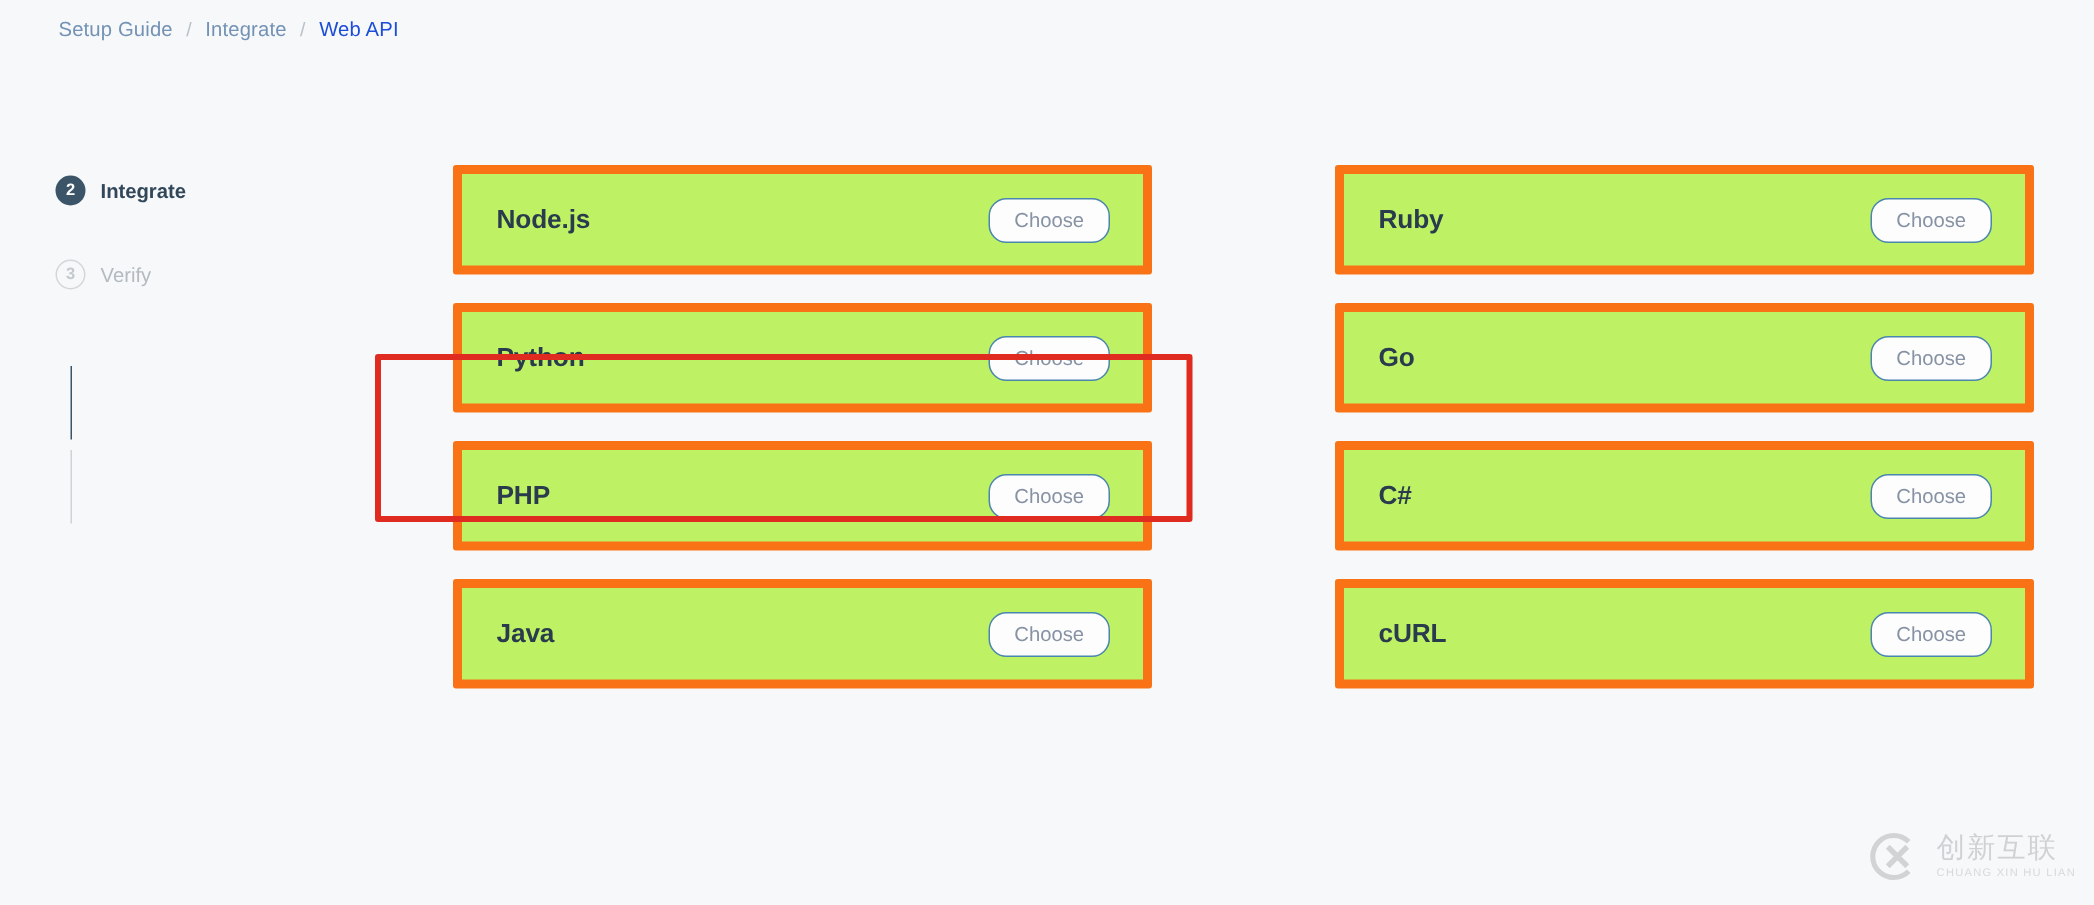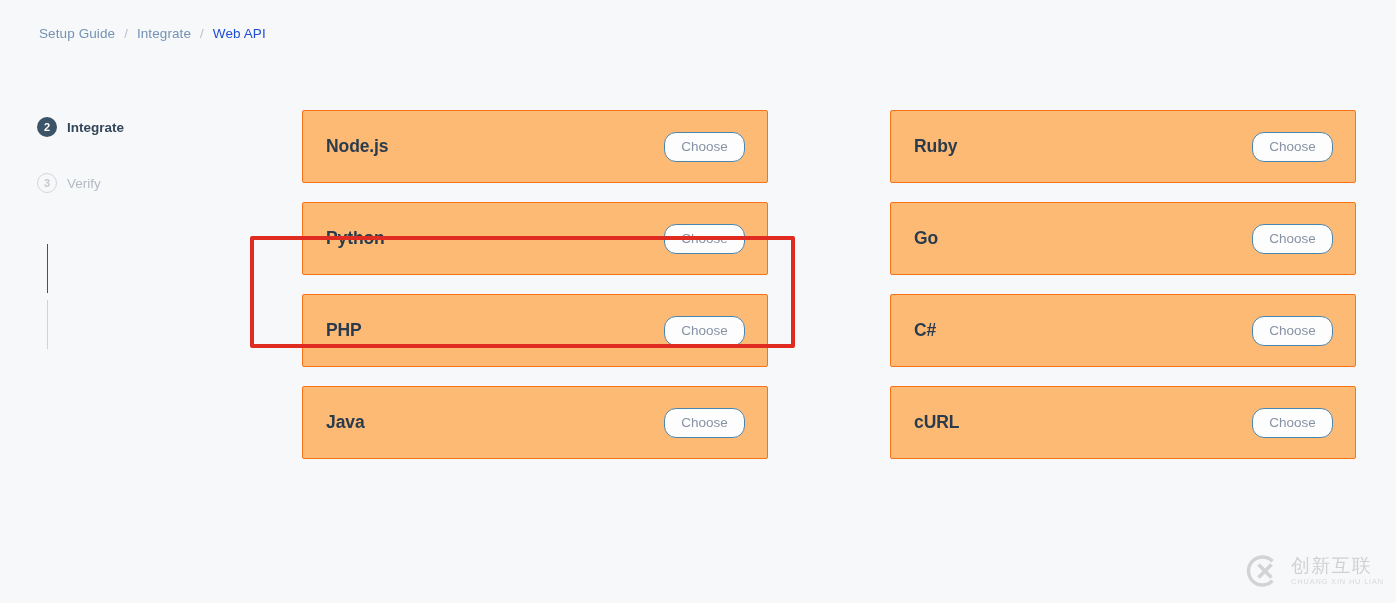--- a/index.html
+++ b/index.html
@@ -7,21 +7,21 @@
     width: 1396px;
     height: 603px;
     background: #f7f8f9;
     font-family: "Liberation Sans", sans-serif;
     overflow: hidden;
   }
   .page { position: relative; width: 1396px; height: 603px; background: #f7f8f9; }
 
   
   .breadcrumb {
-    position: absolute; left: 39px; top: 26px;
+    position: absolute; left: 39px; top: 12px;
     display: flex; align-items: center; gap: 9px;
     font-size: 13.5px; letter-spacing: .1px;
   }
   .bc-link { color: #7392b5; text-decoration: none; cursor: pointer; }
   .bc-sep  { color: #b9c1c9; font-size: 13px; }
   .bc-current { color: #1d4ed8; }
 
   
   .page-title {
     position: absolute; left: 38px; top: 44px;
@@ -59,22 +59,22 @@
   .section-title {
     font-size: 19px; font-weight: bold; color: #253746;
     letter-spacing: -0.2px; margin-bottom: 26px;
   }
   .columns { display: flex; gap: 122px; }
   .col { width: 466px; display: flex; flex-direction: column; gap: 19px; }
 
   .lang-card {
     position: relative;
     height: 73px;
-    background: #fdba74;
-    border: 1px solid #f97316;
+    background: #bef264;
+    border: 6px solid #f97316;
     border-radius: 2px;
     display: flex; align-items: center; justify-content: space-between;
     padding: 0 22px 0 23px;
     cursor: pointer;
   }
   .lang-name {
     font-size: 17.5px; font-weight: bold; color: #2a3b4d; letter-spacing: -0.1px;
   }
   .choose-btn {
     min-width: 81px; height: 30px;

